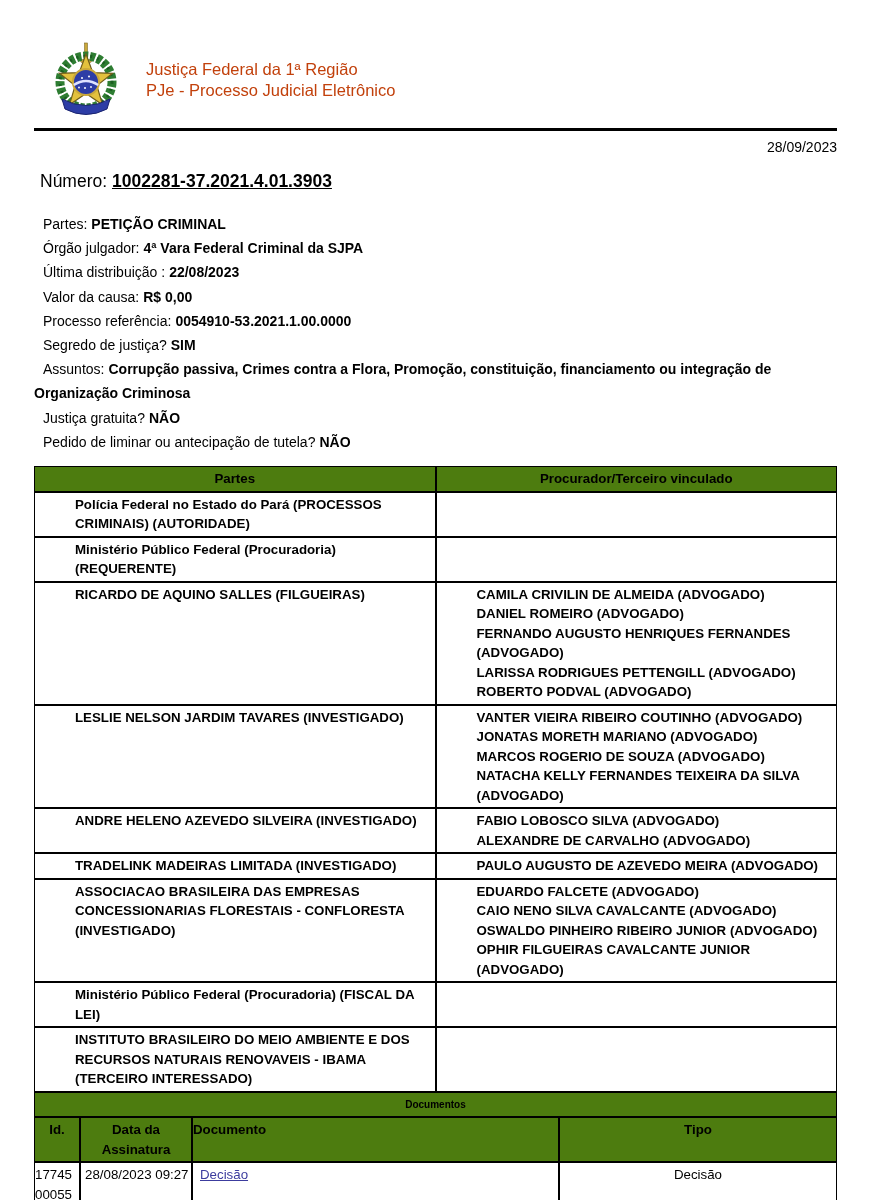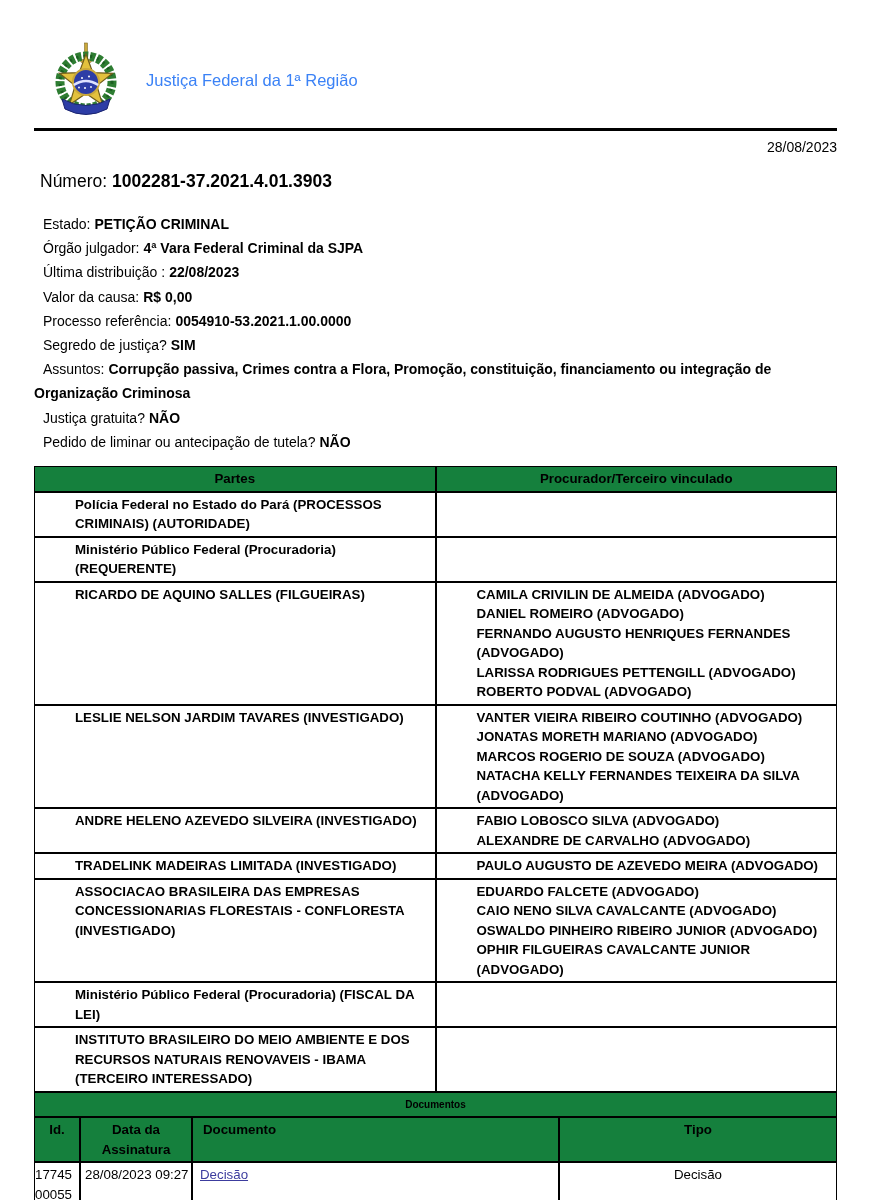--- a/index.html
+++ b/index.html
@@ -6,49 +6,49 @@
   body{
     width:879px;height:1200px;overflow:hidden;
     font-family:"Liberation Sans","DejaVu Sans",sans-serif;
     color:#000;-webkit-font-smoothing:antialiased;
   }
   .page{padding:0 42px 0 34px;}
 
   
   .hdr{margin:42px 0 0 16px;display:flex;align-items:center;gap:24px;}
   .logo{flex:0 0 auto;width:72px;height:76px;}
-  .org{font-size:16.5px;line-height:21px;color:#3b82f6;}
+  .org{font-size:16.5px;line-height:21px;color:#c2410c;}
 
   .rule{border:none;border-top:3px solid #000;margin:10px 0 0 0;}
   .pdate{text-align:right;font-size:14px;margin-top:8px;}
 
   .numero{font-size:17.5px;margin:16px 0 0 6px;}
-  .numero .nv{font-weight:bold;}
+  .numero .nv{font-weight:bold;text-decoration:underline;}
 
   .fields{margin-top:20px;font-size:14px;}
   .field{margin:0;line-height:24.2px;text-indent:9px;}
   .fl{margin-right:4px;}
   .fv{font-weight:bold;text-align:center;}
 
   
   table{width:100%;border-collapse:separate;border-spacing:0;table-layout:fixed;}
   th,td{border:1px solid #000;padding:2px 7px;font-size:13.3px;line-height:19.5px;
         vertical-align:top;word-wrap:break-word;}
-  th{background:#15803d;text-align:center;font-weight:bold;padding:2px 4px;}
+  th{background:#4d7c0f;text-align:center;font-weight:bold;padding:2px 4px;}
   .partes{margin-top:12px;}
   .partes td{font-weight:bold;padding-left:40px;}
   .reps div{margin:0;}
 
   .docs{margin-top:0;}
   .docs .title-th{font-size:10px;}
   .docs td{font-weight:normal;}
   .cell-id{padding:2px 0;}
   .cell-date{white-space:nowrap;padding:2px 4px;text-align:center;}
   .cell-tipo{text-align:center;}
-  .docs .th-doc{text-align:left;padding-left:10px;margin-top:8px;}
+  .docs .th-doc{text-align:left;padding-left:0;margin-top:8px;}
   a.doclink{color:#3c3c9e;text-decoration:underline;cursor:pointer;}
 </style>
 </head>
 <body>
 
 <div class="page">
 
   <div class="hdr">
     <span class="logo">
       <svg width="72" height="76" viewBox="0 0 72 76" xmlns="http://www.w3.org/2000/svg">
@@ -62,34 +62,35 @@
         <circle cx="32" cy="36" r="1" fill="#fff"></circle>
           <circle cx="39" cy="34.5" r="1" fill="#fff"></circle>
         <circle cx="35" cy="46" r="1" fill="#fff"></circle>
           <circle cx="41" cy="45" r="0.9" fill="#fff"></circle>
         <circle cx="29" cy="45.5" r="0.9" fill="#fff"></circle>
         <path d="M12 57 Q36 70 60 57 L57 67 Q36 78 15 67 Z" fill="#2d3da6" stroke="#1a2470" stroke-width="1"></path>
       </svg>
     </span>
     <div class="org">
       <div>Justiça Federal da 1ª Região</div>
+      <div>PJe - Processo Judicial Eletrônico</div>
     </div>
   </div>
 
   <hr class="rule">
 
-  <div class="pdate">28/08/2023</div>
+  <div class="pdate">28/09/2023</div>
 
   <div class="numero">
     <span>Número:</span>
     <span class="nv">1002281-37.2021.4.01.3903</span>
   </div>
 
   <div class="fields">
-    <p class="field"><span class="fl">Estado:</span><span class="fv">PETIÇÃO CRIMINAL</span></p>
+    <p class="field"><span class="fl">Partes:</span><span class="fv">PETIÇÃO CRIMINAL</span></p>
     <p class="field"><span class="fl">Órgão julgador:</span><span class="fv">4ª Vara Federal Criminal da SJPA</span></p>
     <p class="field"><span class="fl">Última distribuição :</span><span class="fv">22/08/2023</span></p>
     <p class="field"><span class="fl">Valor da causa:</span><span class="fv">R$ 0,00</span></p>
     <p class="field"><span class="fl">Processo referência:</span><span class="fv">0054910-53.2021.1.00.0000</span></p>
     <p class="field"><span class="fl">Segredo de justiça?</span><span class="fv">SIM</span></p>
     <p class="field"><span class="fl">Assuntos:</span><span class="fv">Corrupção passiva, Crimes contra a Flora, Promoção, constituição, financiamento ou integração de Organização Criminosa</span></p>
     <p class="field"><span class="fl">Justiça gratuita?</span><span class="fv">NÃO</span></p>
     <p class="field"><span class="fl">Pedido de liminar ou antecipação de tutela?</span><span class="fv">NÃO</span></p>
   </div>
 

